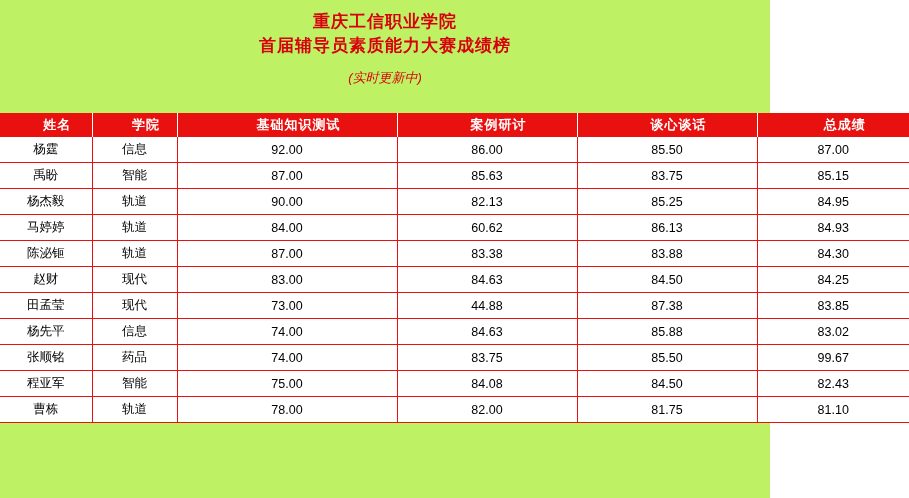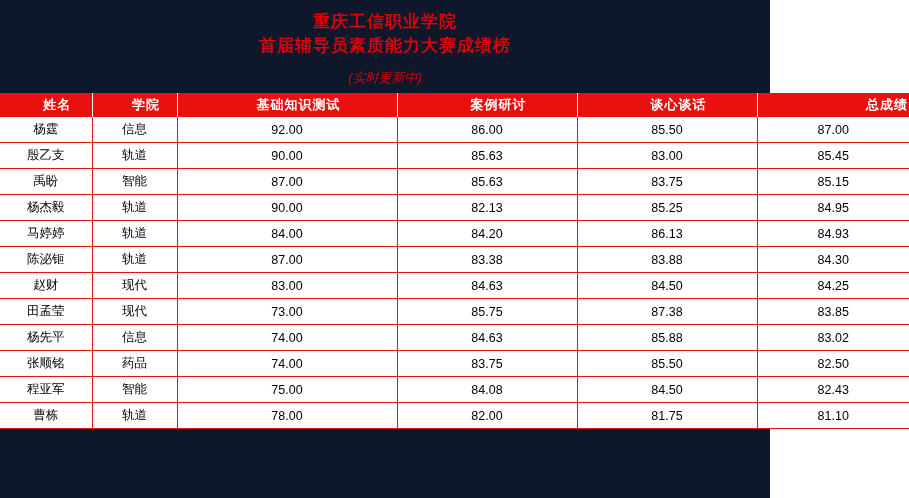--- a/index.html
+++ b/index.html
@@ -10,40 +10,40 @@
     width: 909px;
     height: 498px;
     background: #ffffff;
     font-family: "Liberation Sans", "DejaVu Sans", sans-serif;
     overflow: hidden;
   }
   .page {
     width: 770px;
     height: 498px;
     position: relative;
-    background: #0f172a;
+    background: #bef264;
   }
   .header {
     padding-top: 10px;
     text-align: center;
   }
   .title-line {
     color: #d8000c;
     font-size: 17px;
     font-weight: bold;
     line-height: 24px;
     letter-spacing: 1px;
   }
   .subtitle {
     color: #d8000c;
     font-size: 13px;
     font-style: italic;
     line-height: 20px;
     margin-top: 10px;
-    margin-bottom: 5px;
+    margin-bottom: 25px;
   }
   table.score-table {
     width: 909px;
     border-collapse: collapse;
     table-layout: fixed;
   }
   table.score-table th {
     background: #e8110f;
     color: #ffffff;
     font-size: 13px;
@@ -53,21 +53,20 @@
     border-left: 1px solid #ffffff;
     border-right: 1px solid #ffffff;
     letter-spacing: 1px;
     padding-left: 24px;
   }
   table.score-table th:first-child {
     border-left: none;
   }
   table.score-table th:last-child {
     border-right: none;
-    text-align: right;
   }
   table.score-table td {
     height: 23px;
     font-size: 12.5px;
     color: #000000;
     text-align: center;
     border-bottom: 1px solid #e8110f;
     border-right: 1px solid #e8110f;
     background: #ffffff;
   }
@@ -117,48 +116,40 @@
     <tbody>
       <tr class="data-row">
         <td class="name-cell">杨霆</td>
         <td>信息</td>
         <td>92.00</td>
         <td>86.00</td>
         <td>85.50</td>
         <td>87.00</td>
       </tr>
       <tr class="data-row">
-        <td class="name-cell">殷乙支</td>
-        <td>轨道</td>
-        <td>90.00</td>
-        <td>85.63</td>
-        <td>83.00</td>
-        <td>85.45</td>
-      </tr>
-      <tr class="data-row">
         <td class="name-cell">禹盼</td>
         <td>智能</td>
         <td>87.00</td>
         <td>85.63</td>
         <td>83.75</td>
         <td>85.15</td>
       </tr>
       <tr class="data-row">
         <td class="name-cell">杨杰毅</td>
         <td>轨道</td>
         <td>90.00</td>
         <td>82.13</td>
         <td>85.25</td>
         <td>84.95</td>
       </tr>
       <tr class="data-row">
         <td class="name-cell">马婷婷</td>
         <td>轨道</td>
         <td>84.00</td>
-        <td>84.20</td>
+        <td>60.62</td>
         <td>86.13</td>
         <td>84.93</td>
       </tr>
       <tr class="data-row">
         <td class="name-cell">陈泌钷</td>
         <td>轨道</td>
         <td>87.00</td>
         <td>83.38</td>
         <td>83.88</td>
         <td>84.30</td>
@@ -168,39 +159,39 @@
         <td>现代</td>
         <td>83.00</td>
         <td>84.63</td>
         <td>84.50</td>
         <td>84.25</td>
       </tr>
       <tr class="data-row">
         <td class="name-cell">田孟莹</td>
         <td>现代</td>
         <td>73.00</td>
-        <td>85.75</td>
+        <td>44.88</td>
         <td>87.38</td>
         <td>83.85</td>
       </tr>
       <tr class="data-row">
         <td class="name-cell">杨先平</td>
         <td>信息</td>
         <td>74.00</td>
         <td>84.63</td>
         <td>85.88</td>
         <td>83.02</td>
       </tr>
       <tr class="data-row">
         <td class="name-cell">张顺铭</td>
         <td>药品</td>
         <td>74.00</td>
         <td>83.75</td>
         <td>85.50</td>
-        <td>82.50</td>
+        <td>99.67</td>
       </tr>
       <tr class="data-row">
         <td class="name-cell">程亚军</td>
         <td>智能</td>
         <td>75.00</td>
         <td>84.08</td>
         <td>84.50</td>
         <td>82.43</td>
       </tr>
       <tr class="data-row">

